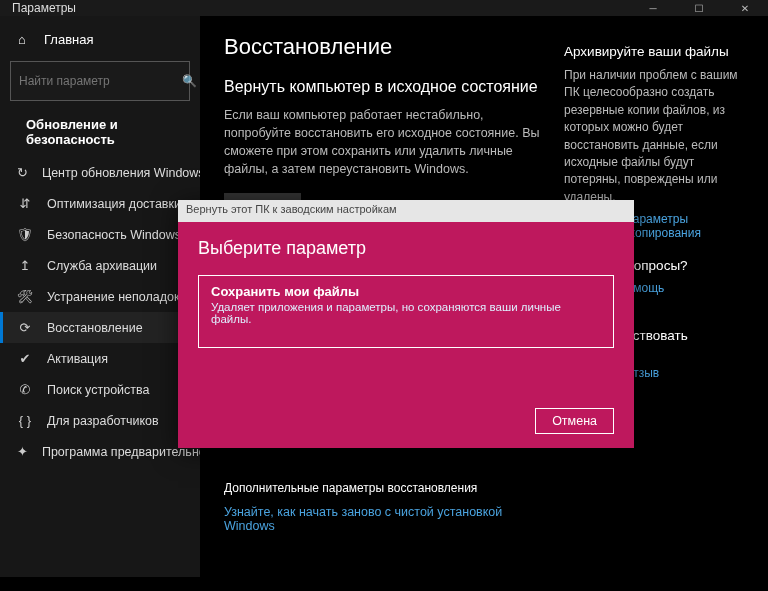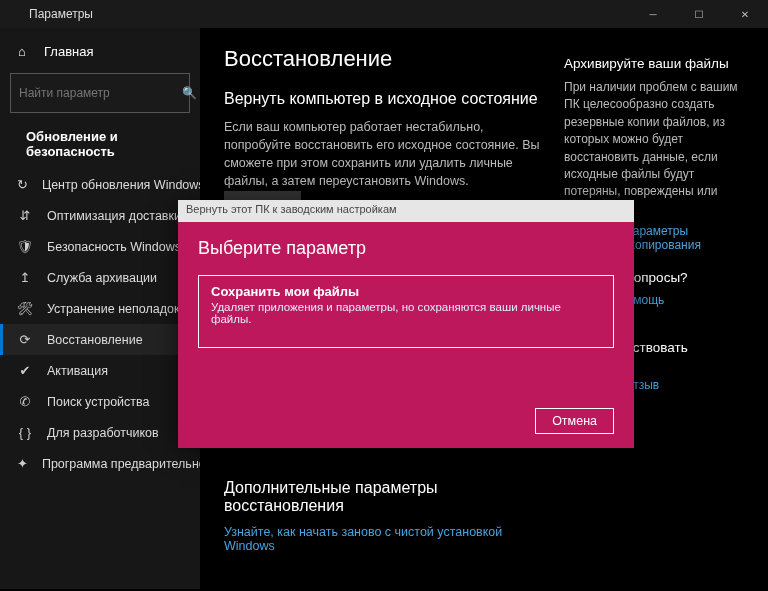--- a/index.html
+++ b/index.html
@@ -1,18 +1,18 @@
 <!DOCTYPE html>
 <html><head>
 <meta charset="utf-8">
 <style>
 * { margin: 0; padding: 0; box-sizing: border-box; font-family: "Segoe UI", -apple-system, sans-serif; }
 body { width: 768px; height: 591px; background: #000; color: #fff; overflow: hidden; position: relative; }
 
-.titlebar { height: 28px; display: flex; align-items: center; background: #1a1a1a; padding-left: 17px; }
+.titlebar { height: 16px; display: flex; align-items: center; background: #1a1a1a; }
 .titlebar-title { font-size: 12px; padding-left: 12px; color: #ddd; flex: 1; }
 .titlebar-controls { display: flex; }
 .titlebar-btn { width: 46px; height: 30px; display: flex; align-items: center; justify-content: center; color: #bbb; font-size: 10px; }
 
 .workspace { display: flex; height: calc(100% - 30px); }
 
 .sidebar { width: 200px; background: #171717; padding-top: 10px; overflow: hidden; }
 .home-row { display: flex; align-items: center; padding: 6px 14px; font-size: 13px; gap: 14px; }
 .home-row .icon { width: 16px; display: inline-flex; justify-content: center; }
 .search-wrap { margin: 8px 10px 10px 10px; }
@@ -22,23 +22,23 @@
 
 .section-header { padding: 6px 14px 10px 26px; font-size: 13px; color: #fff; font-weight: bold; }
 .nav-item { display: flex; align-items: center; padding: 8px 14px; font-size: 12.5px; color: #ddd; gap: 14px; border-left: 3px solid transparent; cursor: default; white-space: nowrap; overflow: hidden; }
 .nav-item.active { border-left-color: #0078d4; background: #232323; }
 .nav-item .icon { width: 16px; display: inline-flex; justify-content: center; color: #ccc; font-size: 13px; }
 
 .content { flex: 1; background: #000; padding: 18px 24px; display: flex; gap: 24px; overflow: hidden; }
 .main-col { flex: 1; min-width: 0; }
 .page-title { font-size: 22px; font-weight: 300; margin-bottom: 18px; }
 .sub-title { font-size: 16px; font-weight: 400; margin-bottom: 10px; }
-.body-text { font-size: 12.5px; color: #bbb; line-height: 1.45; margin-bottom: 0; max-width: 340px; }
+.body-text { font-size: 12.5px; color: #bbb; line-height: 1.45; margin-bottom: 14px; max-width: 340px; }
 .action-btn { background: #333; border: none; color: #fff; font-size: 12.5px; padding: 7px 18px; }
-.sub-title2 { font-size: 16px; font-weight: 400; margin-top: 260px; margin-bottom: 10px; }
+.sub-title2 { font-size: 12px; font-weight: 400; margin-top: 260px; margin-bottom: 10px; }
 .link { color: #4aa3df; font-size: 12.5px; cursor: pointer; display: inline-block; }
 
 .right-col { width: 180px; font-size: 12px; color: #bbb; }
 .right-head { color: #fff; font-size: 13.5px; margin-bottom: 8px; margin-top: 10px; }
 .right-text { line-height: 1.45; margin-bottom: 6px; }
 .right-link { color: #4aa3df; cursor: pointer; display: block; margin-bottom: 18px; }
 
 
 .dialog { position: absolute; left: 178px; top: 200px; width: 456px; height: 248px; background: #be185d; box-shadow: 0 4px 24px rgba(0,0,0,.6); }
 .dialog-titlebar { height: 22px; background: #e6e6e6; color: #444; font-size: 11px; padding: 3px 8px; }

